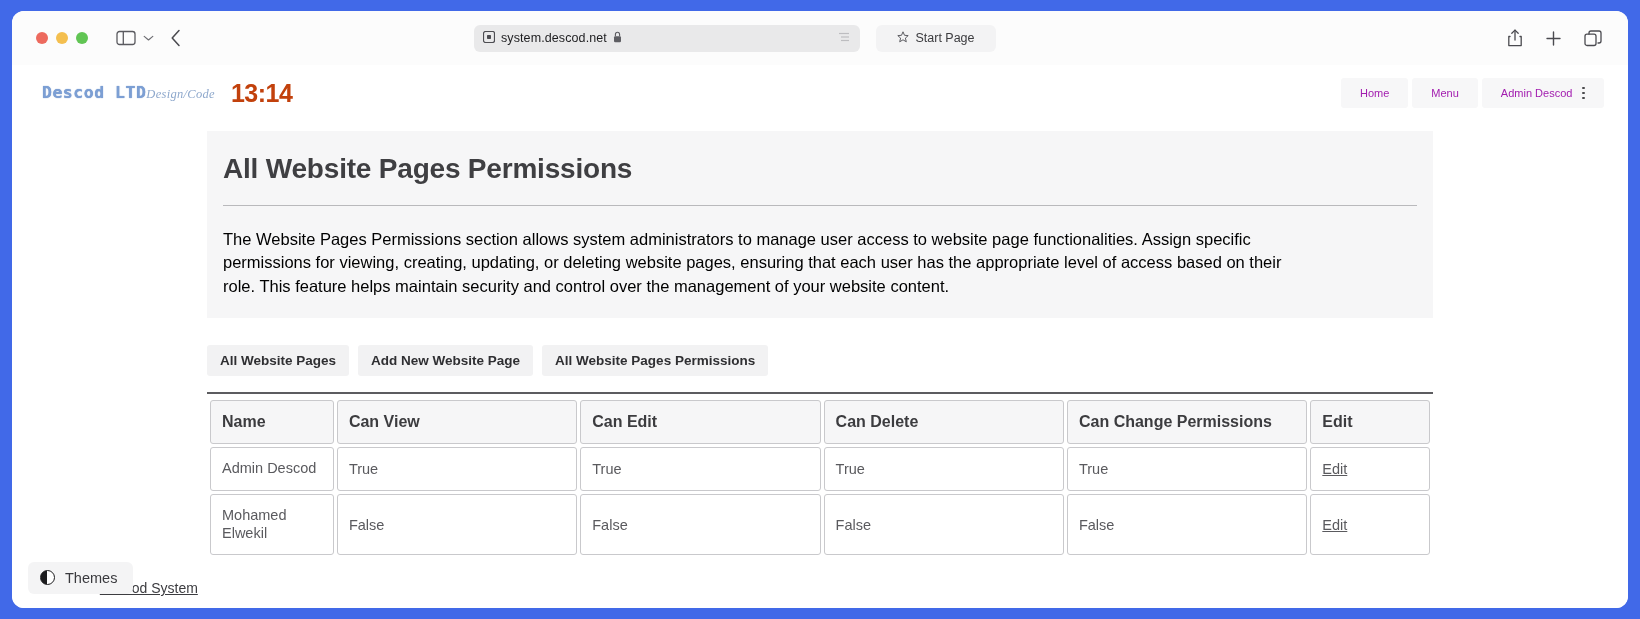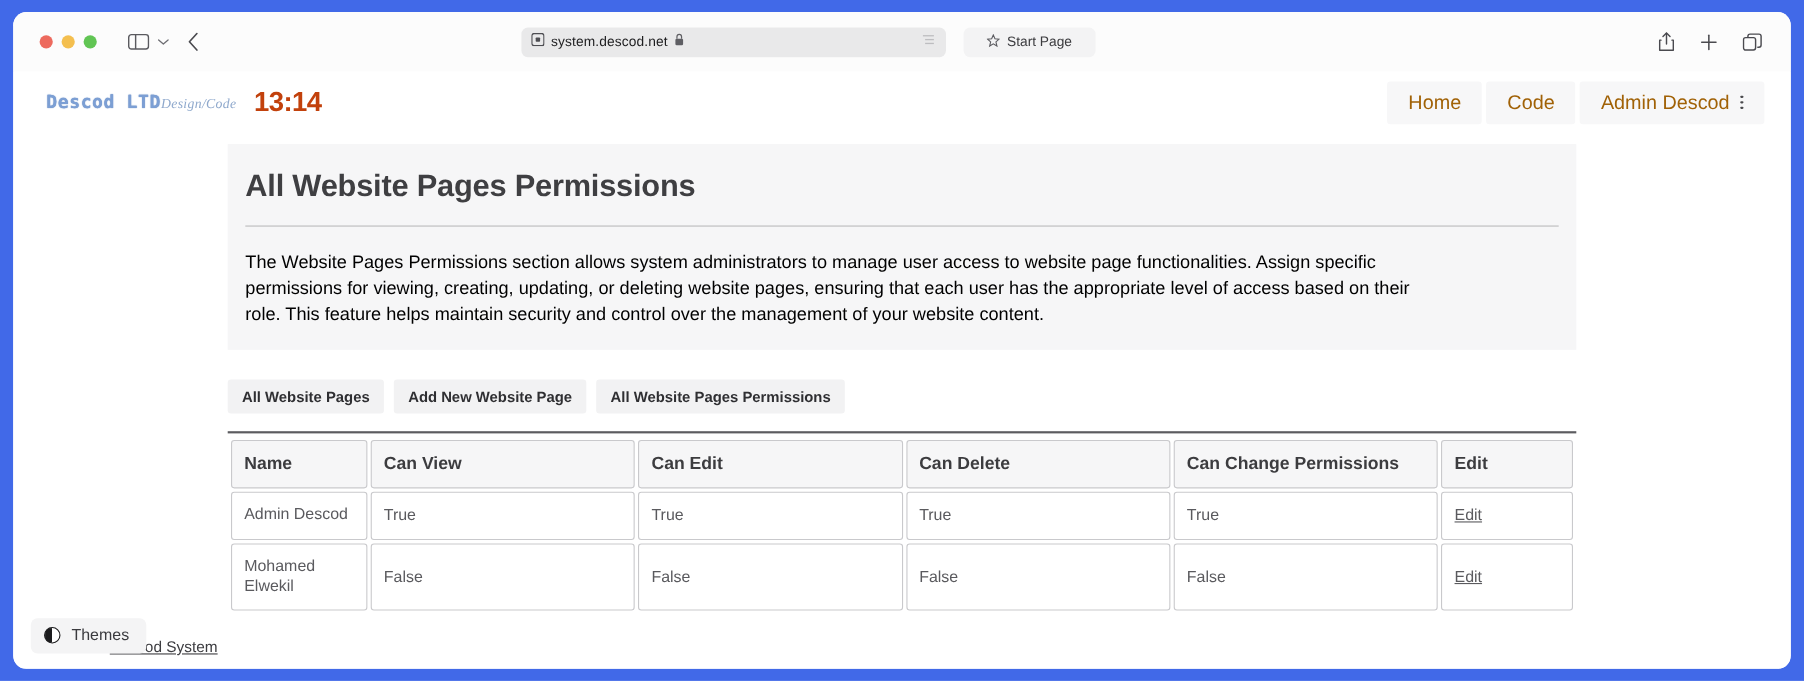--- a/index.html
+++ b/index.html
@@ -148,22 +148,22 @@
     letter-spacing: -.5px;
   }
   #main-nav {
     margin-left: auto;
     display: flex;
     align-items: center;
     gap: 4px;
   }
   .nav-item {
     padding: 9px 19px;
-    font-size: 18px;
-    color: #a16207;
+    font-size: 11px;
+    color: #a21caf;
     background: #f7f7f8;
     border-radius: 3px;
     white-space: nowrap;
     display: flex;
     align-items: center;
     gap: 10px;
   }
   #kebab-icon {
     display: inline-flex;
     flex-direction: column;
@@ -390,21 +390,21 @@
           <div id="logo-sub">Design/Code</div>
         </div>
         <div id="clock">13:14</div>
       </div>
 
       <nav id="main-nav">
         <div class="nav-item">
           <span>Home</span>
         </div>
         <div class="nav-item">
-          <span>Code</span>
+          <span>Menu</span>
         </div>
         <div class="nav-item">
           <span>Admin Descod</span>
           <span id="kebab-icon">
             <i></i>
               <i></i>
               <i></i>
           </span>
         </div>
       </nav>

